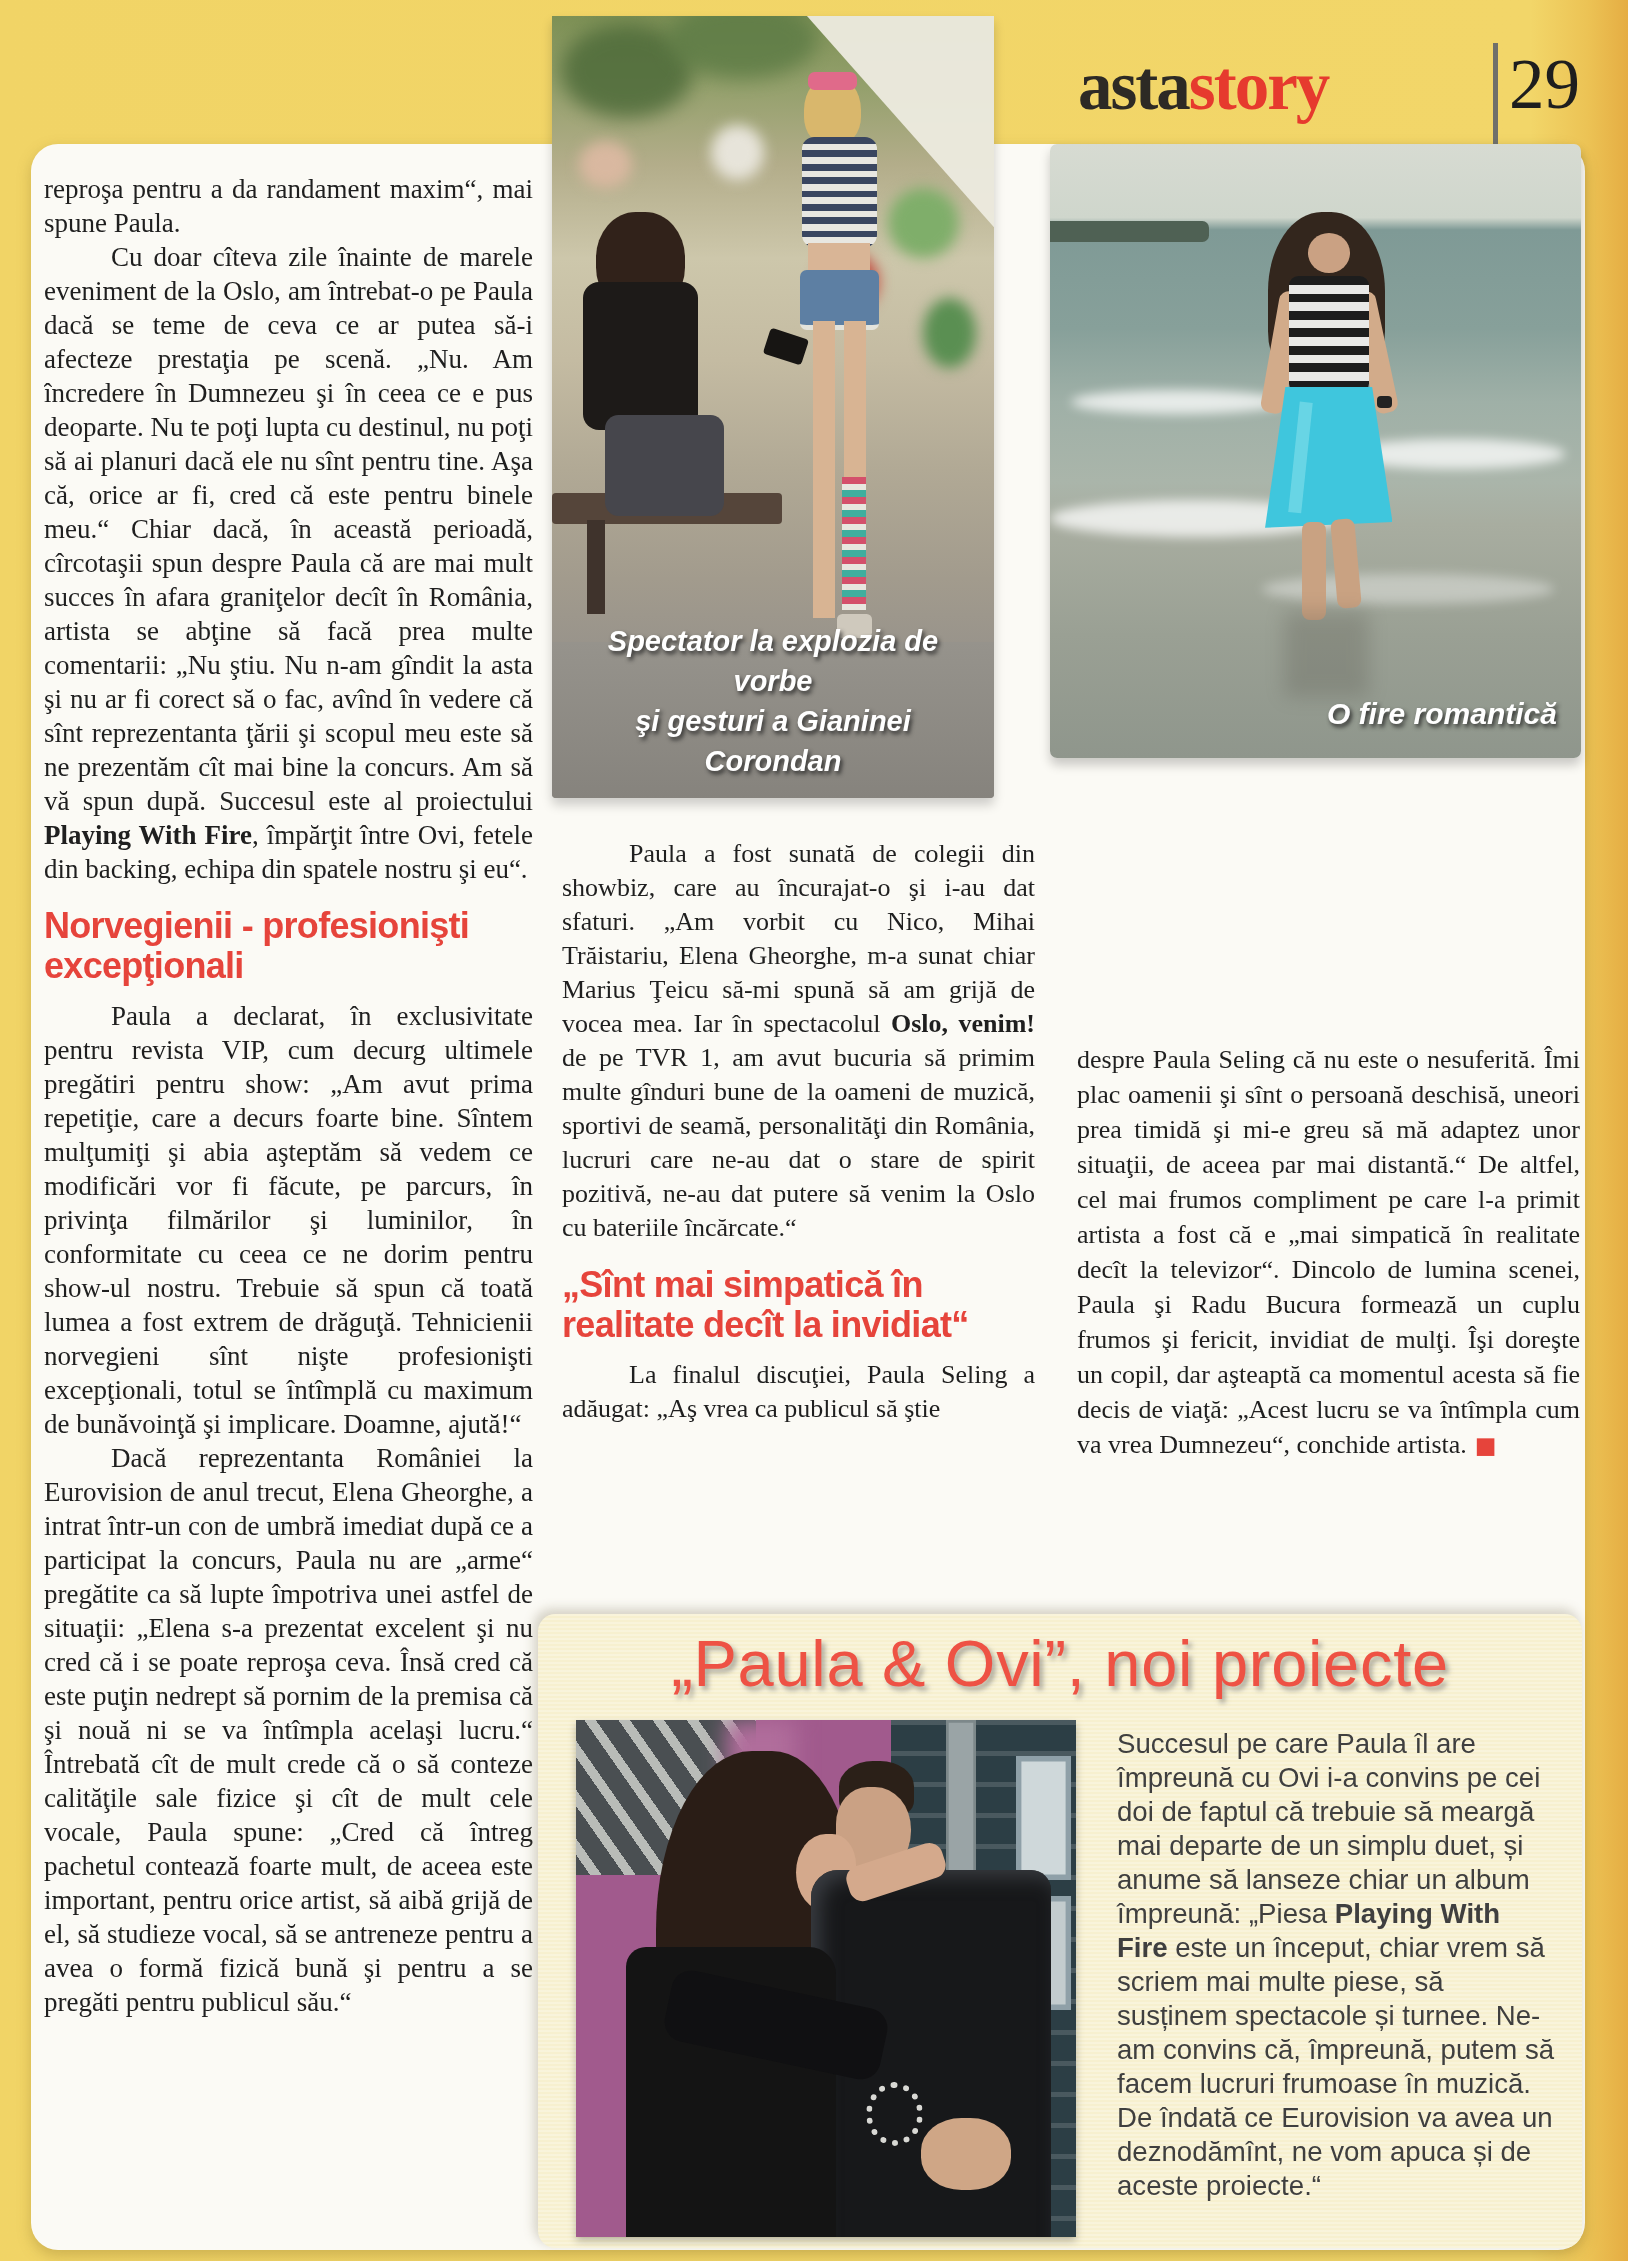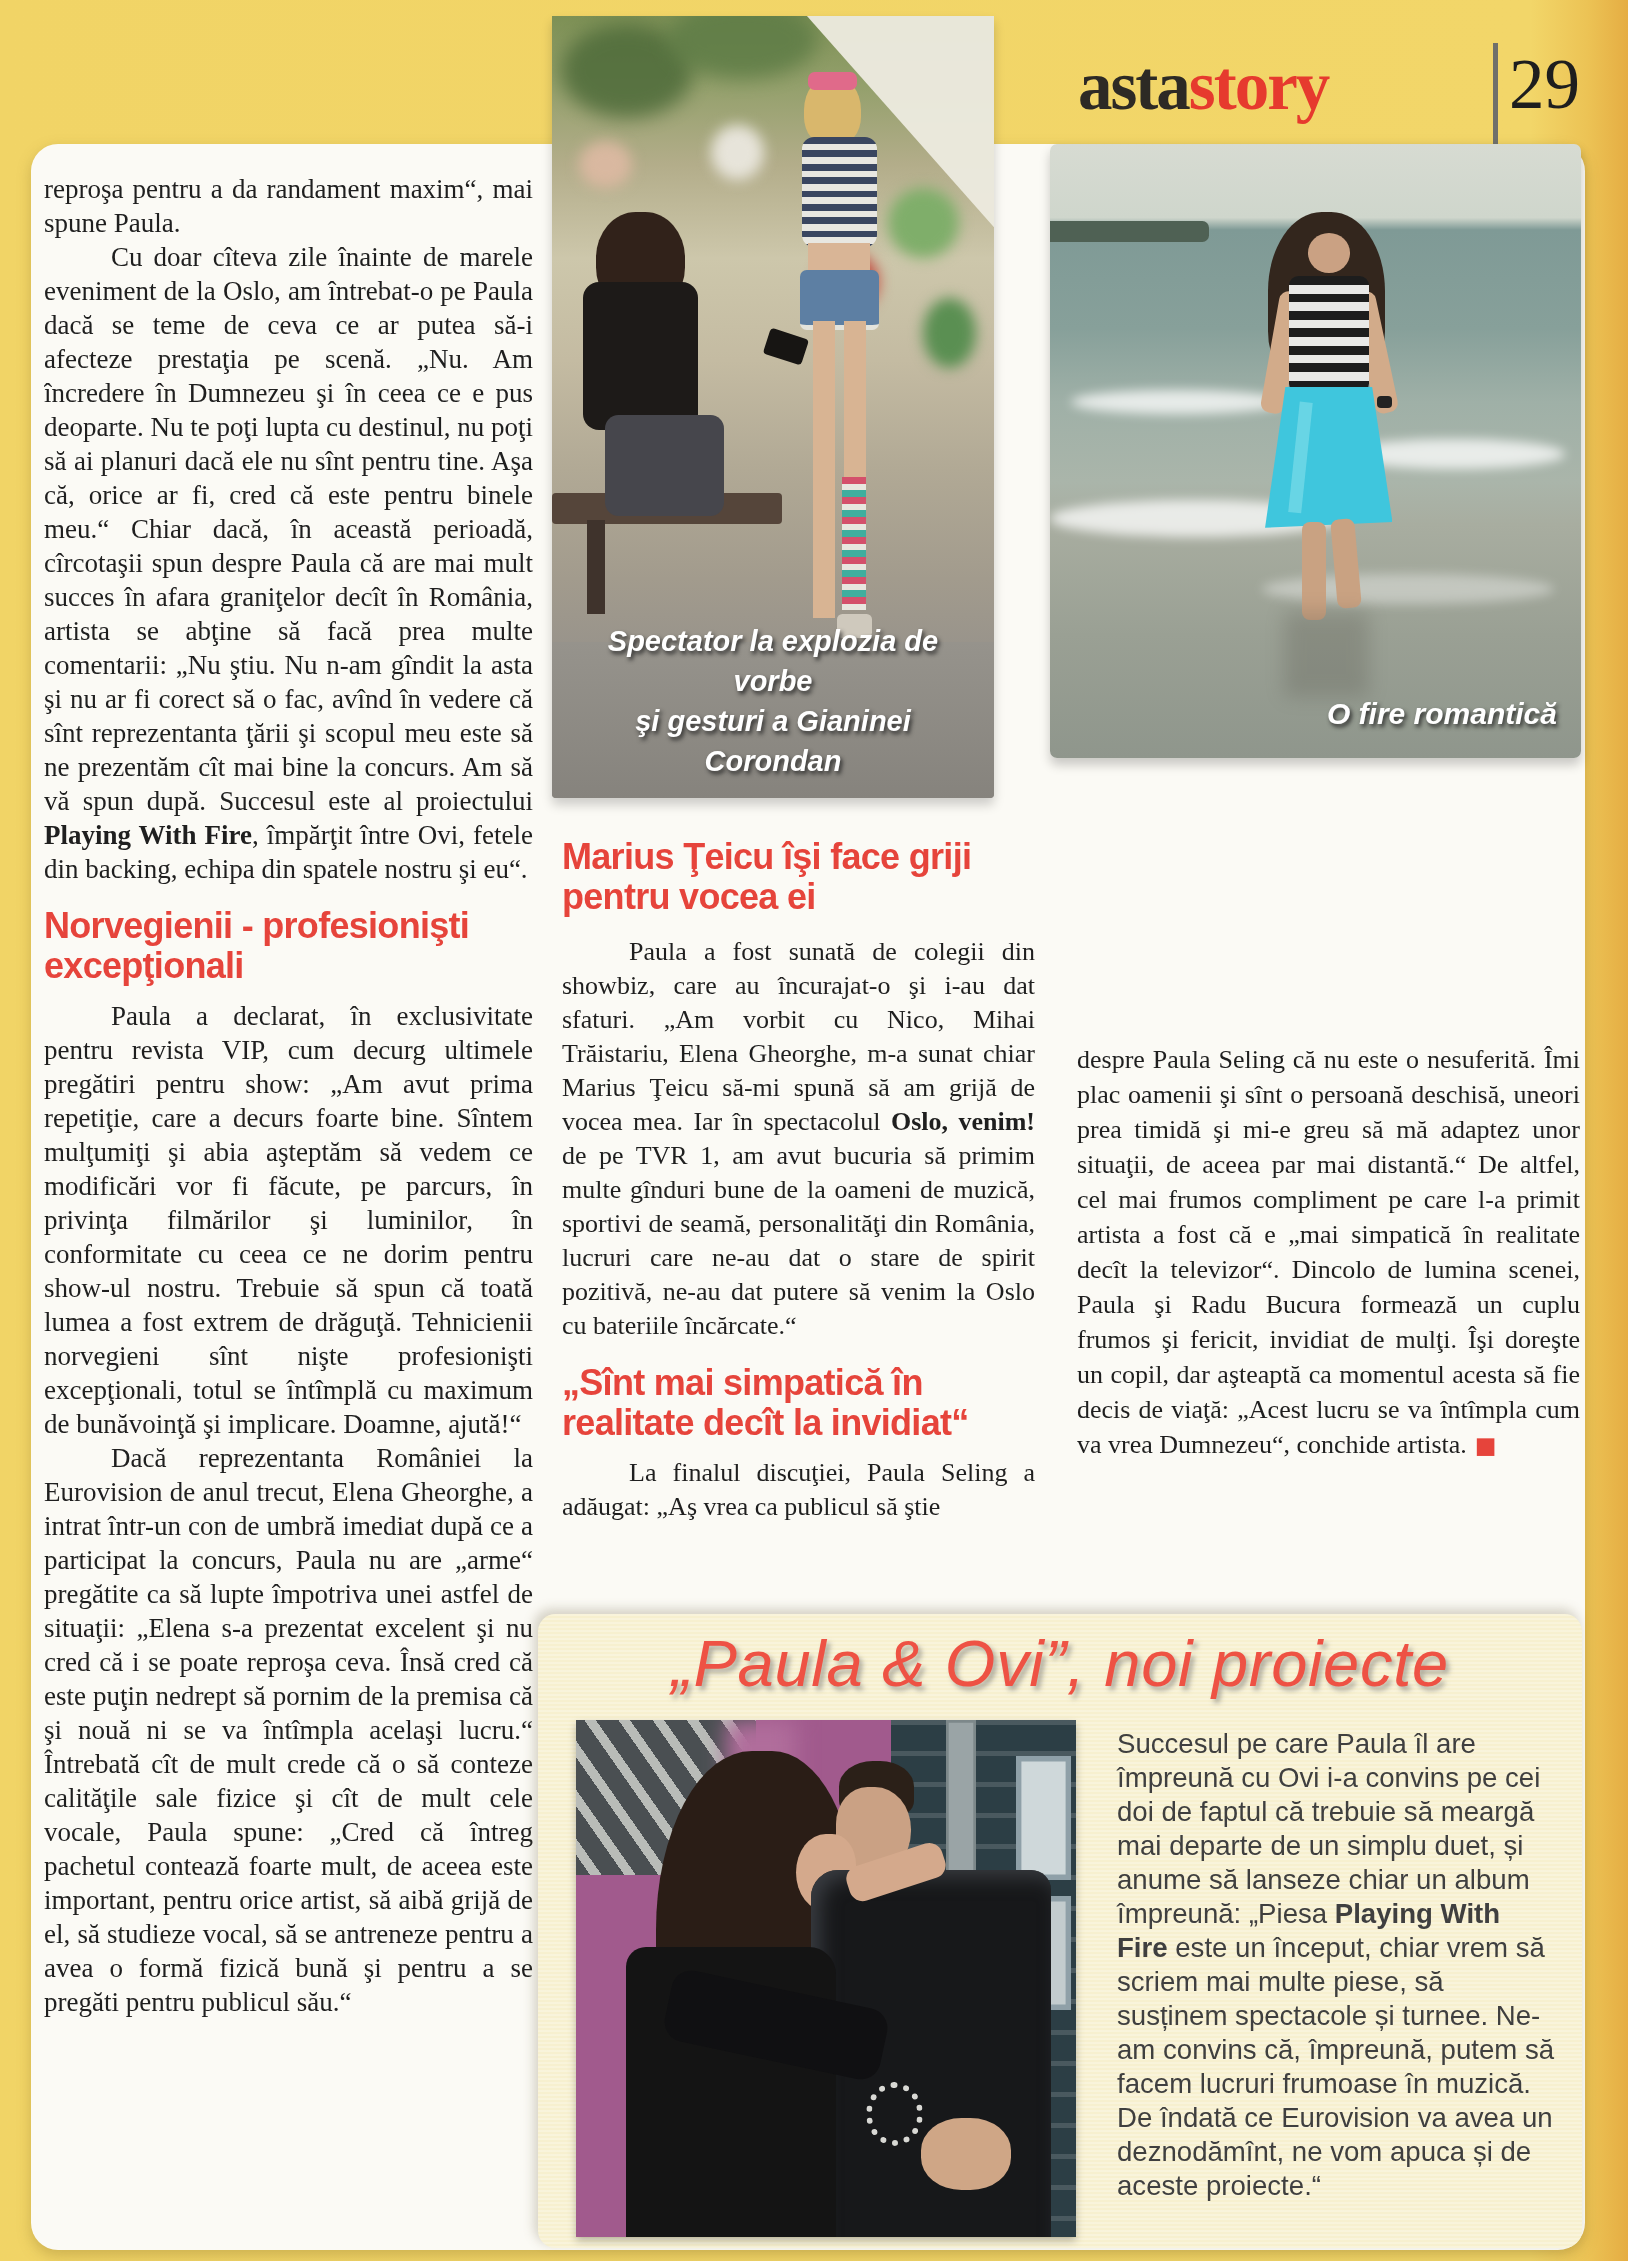--- a/index.html
+++ b/index.html
@@ -80,21 +80,21 @@
   .beach .refl{position:absolute;left:44%;top:76%;width:16%;height:14%;background:#4a473e;opacity:.22;filter:blur(9.4px);}
   .beach-caption{right:24px;bottom:27px;font-size:30px;}
   
   .box{position:absolute;left:538px;top:1614px;width:1044px;height:634px;border-radius:17.5px;
         background:#f7f0cf;box-shadow:-3.4px -4.7px 10.8px rgba(125,115,85,.3);}
   .box::after{content:"";position:absolute;inset:0;border-radius:17.5px;pointer-events:none;
         background:repeating-linear-gradient(0deg,rgba(255,255,255,.25) 0 2px,transparent 2px 4px);}
   .box-headline{position:absolute;left:0;right:0;top:12px;text-align:center;z-index:2;
         font-family:"Liberation Sans","DejaVu Sans",sans-serif;font-weight:normal;
         font-size:65px;letter-spacing:0.7px;color:#ee5244;margin:0;
-        text-shadow:3.4px 4px 5.4px rgba(110,110,110,.55);font-style:italic;}
+        text-shadow:3.4px 4px 5.4px rgba(110,110,110,.55);}
   .box-text{position:absolute;left:579px;top:113px;width:440px;z-index:2;
         font-family:"Liberation Sans","DejaVu Sans",sans-serif;
         font-size:27.6px;line-height:34px;color:#3f3f3f;text-align:left;}
   
   .duo{position:absolute;left:38px;top:106px;width:500px;height:517px;overflow:hidden;z-index:2;
         background:#a15a8d;box-shadow:0 4px 8px rgba(0,0,0,.25);}
   .duo .scaffold{position:absolute;left:-4%;top:-4%;width:40%;height:34%;
         background:repeating-linear-gradient(55deg,#b9bcb8 0 9.4px,#4a4f52 9.4px 28px);}
   .duo .streak{position:absolute;left:30%;top:0;width:14%;height:70%;background:#b06d9b;filter:blur(10.8px);}
   .duo .right-bg{position:absolute;right:0;top:0;width:37%;height:100%;background:#2c3e45;}
@@ -181,21 +181,20 @@
 
   <div class="col col-left">
     <p>reproşa pentru a da randament maxim“, mai spune Paula.</p>
     <p class="ind"><span>Cu doar cîteva zile înainte de marele eveniment de la Oslo, am întrebat-o pe Paula dacă se teme de ceva ce ar putea să-i afecteze prestaţia pe scenă. „Nu. Am încredere în Dumnezeu şi în ceea ce e pus deoparte. Nu te poţi lupta cu destinul, nu poţi să ai planuri dacă ele nu sînt pentru tine. Aşa că, orice ar fi, cred că este pentru binele meu.“ Chiar dacă, în această perioadă, cîrcotaşii spun despre Paula că are mai mult succes în afara graniţelor decît în România, artista se abţine să facă prea multe comentarii: „Nu ştiu. Nu n-am gîndit la asta şi nu ar fi corect să o fac, avînd în vedere că sînt reprezentanta ţării şi scopul meu este să ne prezentăm cît mai bine la concurs. Am să vă spun după. Succesul este al proiectului </span><span class="b">Playing With Fire</span><span>, împărţit între Ovi, fetele din backing, echipa din spatele nostru şi eu“.</span></p>
     <h2 class="subhead">Norvegienii - profesionişti excepţionali</h2>
     <p class="ind">Paula a declarat, în exclusivitate pentru revista VIP, cum decurg ultimele pregătiri pentru show: „Am avut prima repetiţie, care a decurs foarte bine. Sîntem mulţumiţi şi abia aşteptăm să vedem ce modificări vor fi făcute, pe parcurs, în privinţa filmărilor şi luminilor, în conformitate cu ceea ce ne dorim pentru show-ul nostru. Trebuie să spun că toată lumea a fost extrem de drăguţă. Tehnicienii norvegieni sînt nişte profesionişti excepţionali, totul se întîmplă cu maximum de bunăvoinţă şi implicare. Doamne, ajută!“</p>
     <p class="ind">Dacă reprezentanta României la Eurovision de anul trecut, Elena Gheorghe, a intrat într-un con de umbră imediat după ce a participat la concurs, Paula nu are „arme“ pregătite ca să lupte împotriva unei astfel de situaţii: „Elena s-a prezentat excelent şi nu cred că i se poate reproşa ceva. Însă cred că este puţin nedrept să pornim de la premisa că şi nouă ni se va întîmpla acelaşi lucru.“ Întrebată cît de mult crede că o să conteze calităţile sale fizice şi cît de mult cele vocale, Paula spune: „Cred că întreg pachetul contează foarte mult, de aceea este important, pentru orice artist, să aibă grijă de el, să studieze vocal, să se antreneze pentru a avea o formă fizică bună şi pentru a se pregăti pentru publicul său.“</p>
   </div>
 
   <div class="col col-mid">
-    <h2 class="subhead mid-headline">Marius Ţeicu îşi face griji pentru vocea ei</h2>
     <p class="ind"><span>Paula a fost sunată de colegii din showbiz, care au încurajat-o şi i-au dat sfaturi. „Am vorbit cu Nico, Mihai Trăistariu, Elena Gheorghe, m-a sunat chiar Marius Ţeicu să-mi spună să am grijă de vocea mea. Iar în spectacolul </span><span class="b">Oslo, venim!</span><span> de pe TVR 1, am avut bucuria să primim multe gînduri bune de la oameni de muzică, sportivi de seamă, personalităţi din România, lucruri care ne-au dat o stare de spirit pozitivă, ne-au dat putere să venim la Oslo cu bateriile încărcate.“</span></p>
     <h2 class="subhead">„Sînt mai simpatică în realitate decît la invidiat“</h2>
     <p class="ind">La finalul discuţiei, Paula Seling a adăugat: „Aş vrea ca publicul să ştie</p>
   </div>
 
   <div class="col col-right">
     <p><span>despre Paula Seling că nu este o nesuferită. Îmi plac oamenii şi sînt o persoană deschisă, uneori prea timidă şi mi-e greu să mă adaptez unor situaţii, de aceea par mai distantă.“ De altfel, cel mai frumos compliment pe care l-a primit artista a fost că e „mai simpatică în realitate decît la televizor“. Dincolo de lumina scenei, Paula şi Radu Bucura formează un cuplu frumos şi fericit, invidiat de mulţi. Îşi doreşte un copil, dar aşteaptă ca momentul acesta să fie decis de viaţă: „Acest lucru se va întîmpla cum va vrea Dumnezeu“, conchide artista.</span><span class="end-mark">■</span></p>
   </div>
 
   <div class="box">

